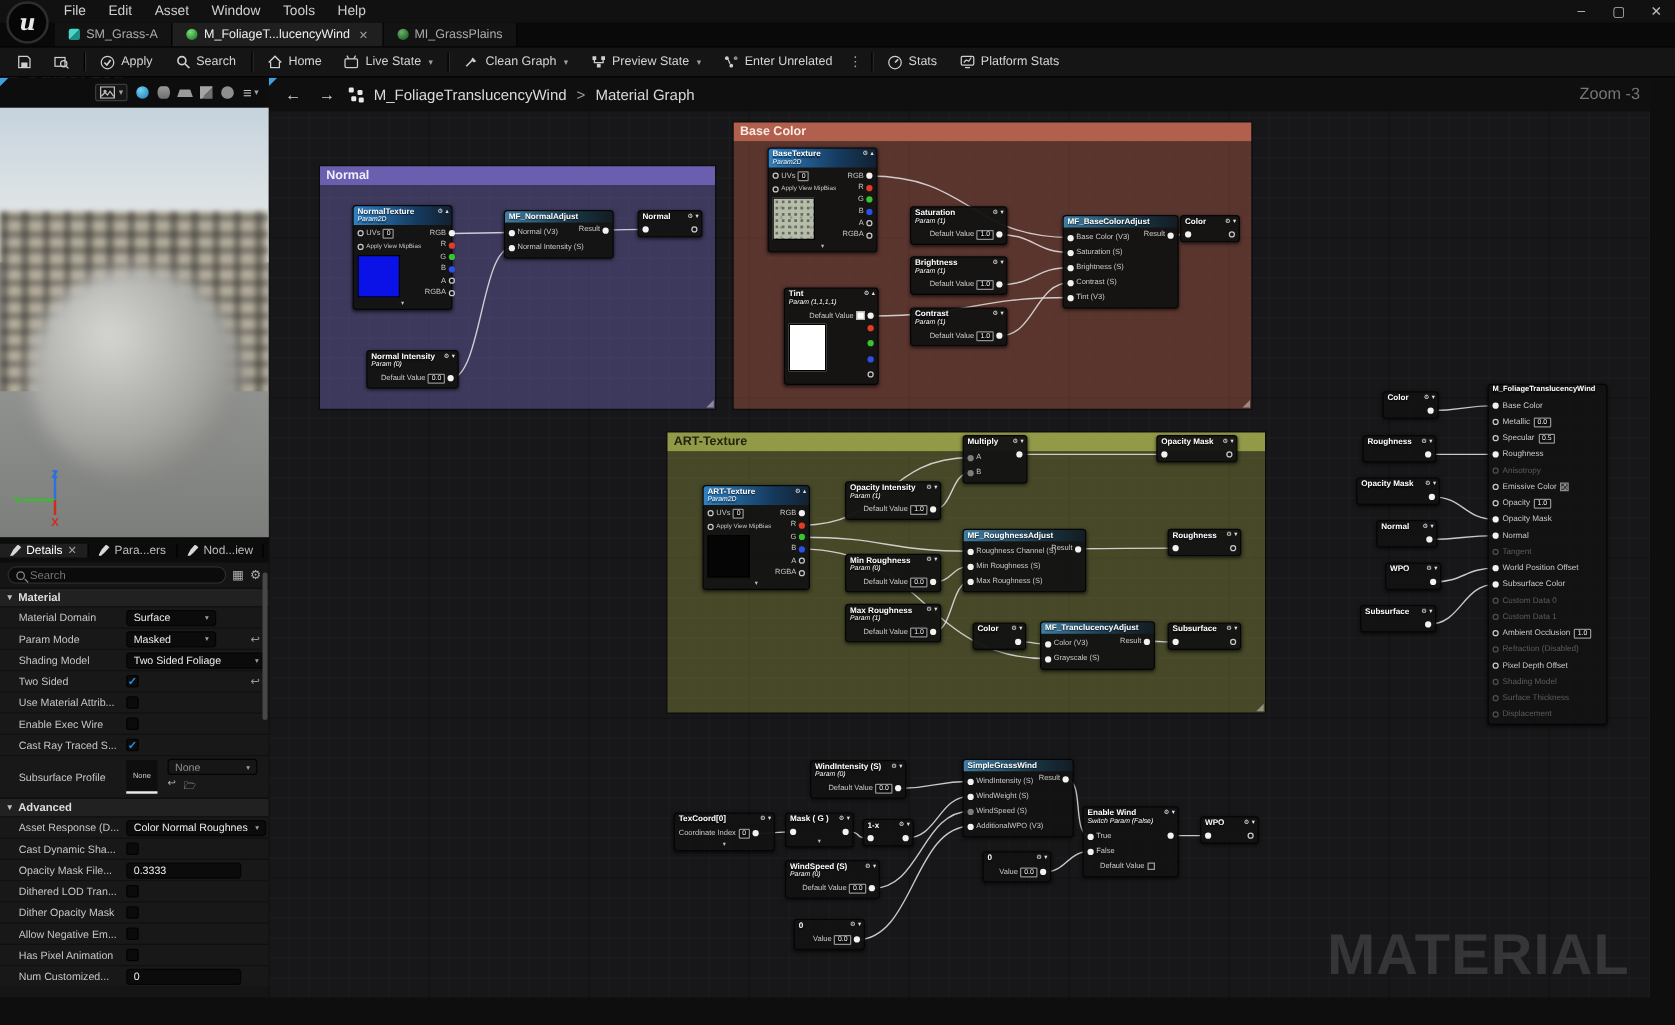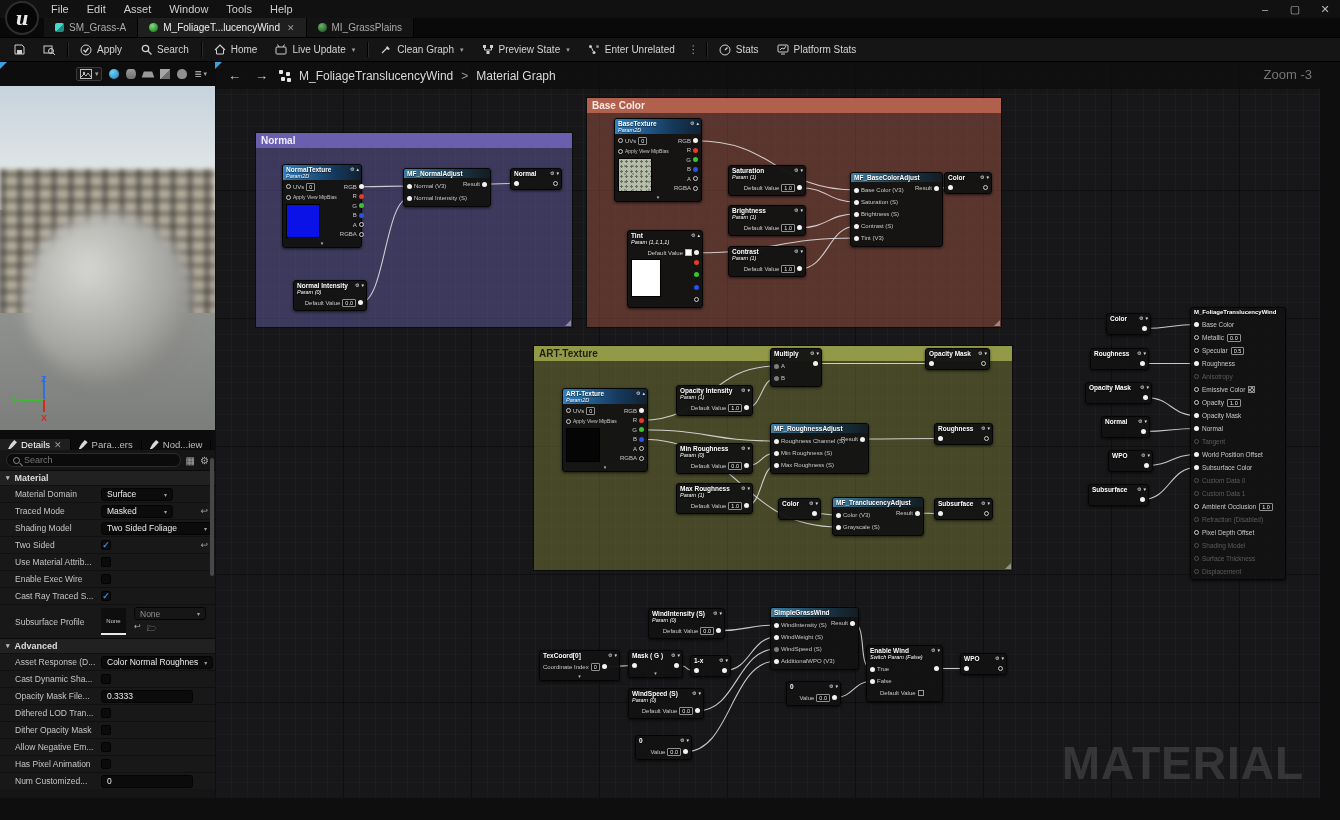--- a/index.html
+++ b/index.html
@@ -51,21 +51,21 @@
   .building{position:absolute;top:24%;left:0;right:0;height:44%;background:#b2ab9b;
     background-image:repeating-linear-gradient(90deg,rgba(42,42,38,0.45) 0 6px,transparent 6px 17px),repeating-linear-gradient(0deg,rgba(42,42,38,0.40) 0 5px,transparent 5px 13px);
     filter:blur(2px);}
   .ground{position:absolute;bottom:0;left:0;right:0;height:34%;background:linear-gradient(#90928f,#7c7e7b);}
   .sphere-preview{position:absolute;left:50%;top:62%;width:170px;height:170px;transform:translate(-50%,-50%);border-radius:50%;
     background:radial-gradient(circle at 38% 32%,#d6d6d2,#a3a3a0 55%,#737370 90%);filter:blur(7px);}
   .gizmo{position:absolute;left:10px;bottom:8px;z-index:7;}
 
   
   .details{position:absolute;left:0;top:430px;width:215px;height:368px;background:#151515;z-index:6;overflow:hidden;}
-  .details-tabs{height:20px;display:flex;background:#0c0c0c;align-items:flex-end;}
+  .details-tabs{height:20px;display:flex;background:#0c0c0c;align-items:center;}
   .dtab{display:flex;align-items:center;gap:4px;padding:0 8px;font-size:9.5px;color:#bdbdbd;border-right:1px solid #000;}
   .dtab.active{background:#1f1f1f;color:#fff;}
   .dtabicon{width:9px;height:9px;background:#d8d8d8;clip-path:polygon(0 100%,30% 45%,70% 0,100% 25%,55% 75%,25% 100%);}
   .dtab .close{font-size:9px;color:#9a9a9a;}
   .searchrow{display:flex;align-items:center;gap:5px;padding:3px 6px;height:20px;}
   .searchbox{flex:1;height:14px;background:#0b0b0b;border:1px solid #2c2c2c;border-radius:8px;display:flex;align-items:center;gap:4px;padding:0 6px;color:#767676;font-size:9px;}
   .mag{width:7px;height:7px;border:1.4px solid #8a8a8a;border-radius:50%;position:relative;flex-shrink:0;}
   .mag::after{content:"";position:absolute;width:4px;height:1.4px;background:#8a8a8a;transform:rotate(45deg);left:5px;top:6px;}
   .dico{font-size:10px;color:#aaa;}
   .sectionhdr{height:15px;background:#212121;display:flex;align-items:center;gap:5px;padding:0 6px;font-weight:bold;font-size:9px;color:#dcdcdc;border-top:1px solid #0a0a0a;}
@@ -253,21 +253,21 @@
       <span>Home</span>
     </div>
     <div class="tbtn">
       <span class="tico">
         <svg width="12" height="11">
           <rect x="1" y="3" width="10" height="7" rx="1" fill="none" stroke="#cfcfcf"></rect>
           <line x1="4" y1="3" x2="2.5" y2="0.5" stroke="#cfcfcf"></line>
           <line x1="8" y1="3" x2="9.5" y2="0.5" stroke="#cfcfcf"></line>
         </svg>
       </span>
-      <span>Live Update</span>
+      <span>Live State</span>
       <span class="caret">▾</span>
     </div>
     <div class="tsep"></div>
     <div class="tbtn">
       <span class="tico">
         <svg width="12" height="11">
           <line x1="2" y1="9" x2="8" y2="3" stroke="#cfcfcf" stroke-width="1.3"></line>
           <path d="M7 2l3 3-2 1-2-2z" fill="#cfcfcf"></path>
         </svg>
       </span>
@@ -389,21 +389,21 @@
       <div class="prow">
         <div class="plabel">Material Domain</div>
         <div class="pvalue">
           <div class="dd">
             <span>Surface</span>
             <span class="caret">▾</span>
           </div>
         </div>
       </div>
       <div class="prow">
-        <div class="plabel">Traced Mode</div>
+        <div class="plabel">Param Mode</div>
         <div class="pvalue">
           <div class="dd">
             <span>Masked</span>
             <span class="caret">▾</span>
           </div>
           <span class="reset">↩</span>
         </div>
       </div>
       <div class="prow">
         <div class="plabel">Shading Model</div>

